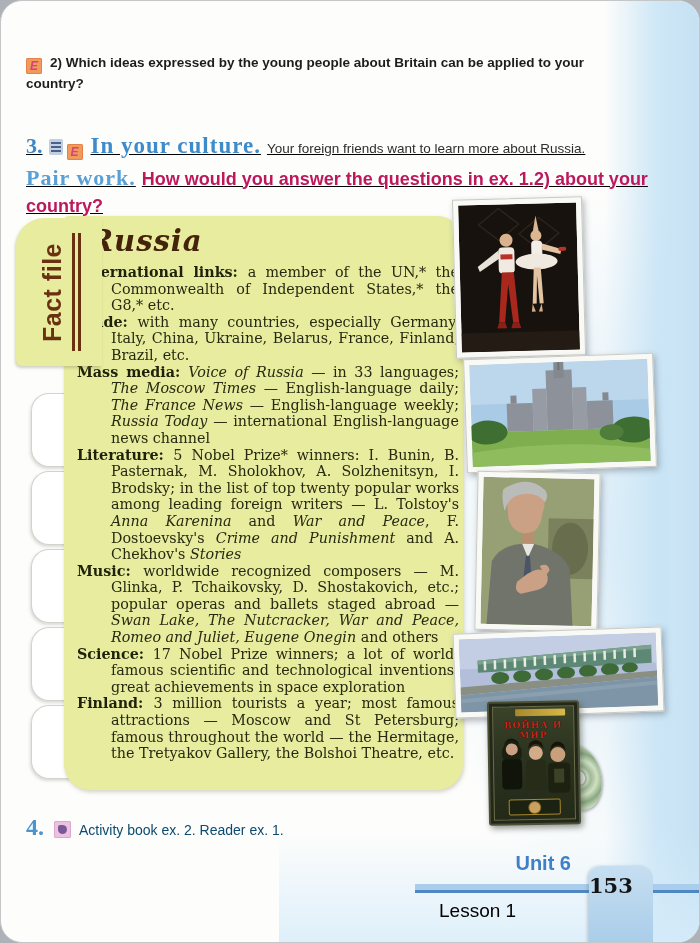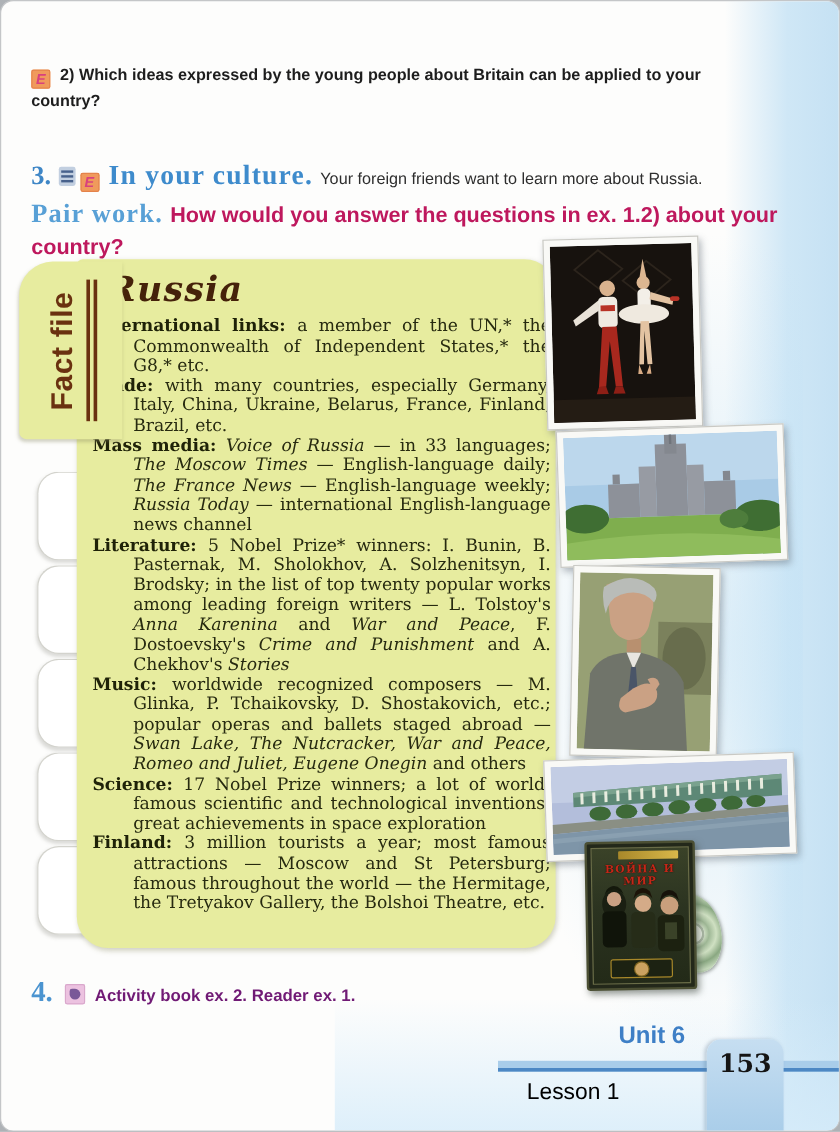--- a/index.html
+++ b/index.html
@@ -1,20 +1,20 @@
 <!DOCTYPE html>
 <html><head>
 <meta charset="utf-8">
 <style>
   * { margin:0; padding:0; box-sizing:border-box; }
   html,body { background:#aeb2b6; }
   body { font-family:"Liberation Sans", sans-serif; }
   .page {
     position:relative; width:700px; height:943px; margin:0 auto;
-    background:#fdfdfc; border-radius:11px; border:1px solid #c4c6c8;
+    background:#fdfdfc; border-radius:22px; border:1px solid #c4c6c8;
     overflow:hidden;
   }
   .bg-right {
     position:absolute; top:0; right:0; width:95px; height:100%;
     background:linear-gradient(90deg, rgba(210,233,247,0) 0%, #cfe7f6 55%, #c5e1f3 100%);
     pointer-events:none;
   }
   .bg-photos {
     position:absolute; top:190px; right:30px; width:250px; height:700px;
     background:radial-gradient(ellipse at 70% 50%, rgba(190,224,245,.55), rgba(190,224,245,0) 70%);
@@ -32,21 +32,21 @@
   .q2 { top:52px; }
   .q3 { top:94px; }
   .sq-icon { display:inline-block; width:16px; height:16px; vertical-align:-3px;
        margin-right:8px; border-radius:2px; text-align:center; line-height:16px;
        font-size:12px; font-weight:bold; }
   .icon-e { background:#f09a5c; color:#d univ; }
   .icon-e { background:#f09a5c; color:#d8417e; font-style:italic; box-shadow:inset 0 0 0 1px #e4824a; }
   .icon-g { background:#df4f33; color:#ffe9d8; box-shadow:inset 0 0 0 1px #c74327; }
 
   
-  .ex3 { position:absolute; left:25px; top:131px; width:645px; }
+  .ex3 { position:absolute; left:25px; top:131px; width:645px;text-decoration:underline; }
   .ex3 .line1 { line-height:1.25; }
   .blue-num { font-family:"Liberation Serif", serif; font-weight:bold; font-size:22px;
        color:#3e86c6; margin-right:6px; }
   .list-icon { display:inline-block; width:14px; height:16px; background:#c2cfe0;
        border-radius:2px; vertical-align:-2px; margin-right:4px; position:relative; }
   .list-icon::before { content:""; position:absolute; left:2px; right:2px; top:3px;
        height:2px; background:#47618c; box-shadow:0 4px 0 #47618c, 0 8px 0 #47618c; }
   .ex3-title { font-family:"Liberation Serif", serif; font-weight:bold; font-size:23px;
        color:#3e8bcc; letter-spacing:1px; margin-right:6px; }
   .ex3-intro { font-size:13.5px; color:#2e2e2e; }
@@ -109,32 +109,32 @@
        width:11px; height:11px; border-radius:50%; background:#caa160; box-shadow:0 0 0 1px #7d6420; }
 
   
   .ex4 { position:absolute; left:25px; top:813px; }
   .ex4 .blue-num { font-size:24px; color:#4b94d0; }
   .act-icon { display:inline-block; width:17px; height:17px; background:#ecc2e0;
        border-radius:2px; vertical-align:-3px; margin:0 8px 0 4px; position:relative;
        box-shadow:inset 0 0 0 1px #d9a8cc; }
   .act-icon::after { content:""; position:absolute; left:4px; top:4px; width:9px; height:9px;
        background:#7a5898; border-radius:2px 50% 50% 50%; }
-  .ex4-text { font-size:14px; font-weight:bold; color:#701a75;text-align:right; }
+  .ex4-text { font-size:14px; font-weight:normal; color:#0c4a6e;text-align:right; }
 
   
   .footer-unit { position:absolute; left:430px; top:851px; width:140px; text-align:right;
        font-size:20px; font-weight:bold; color:#3e7fc6; z-index:3; }
   .footer-bar { position:absolute; left:414px; top:883px; width:286px; height:9px;
        background:#a9cdea; border-bottom:3px solid #4d88c4; z-index:2; }
   .footer-lesson { position:absolute; left:438px; top:899px; font-size:19px;
        color:#000000; z-index:3; }
   .page-tab { position:absolute; left:588px; top:865px; width:64px; height:78px;
        background:linear-gradient(180deg,#c6def1,#a9cde9); border-radius:12px 12px 0 0;
-       box-shadow:-2px 0 3px rgba(90,120,150,.3); z-index:4; text-align:center; padding-top:7px; }
+       box-shadow:-2px 0 3px rgba(90,120,150,.3); z-index:4; padding-top:7px; }
   .page-num { font-family:"DejaVu Serif", serif; font-size:21px; font-weight:bold; color:#141414; }
 </style>
 </head>
 <body>
 
 <div class="page">
   <div class="bg-right"></div>
   <div class="bg-photos"></div>
   <div class="bg-bottom"></div>
 

